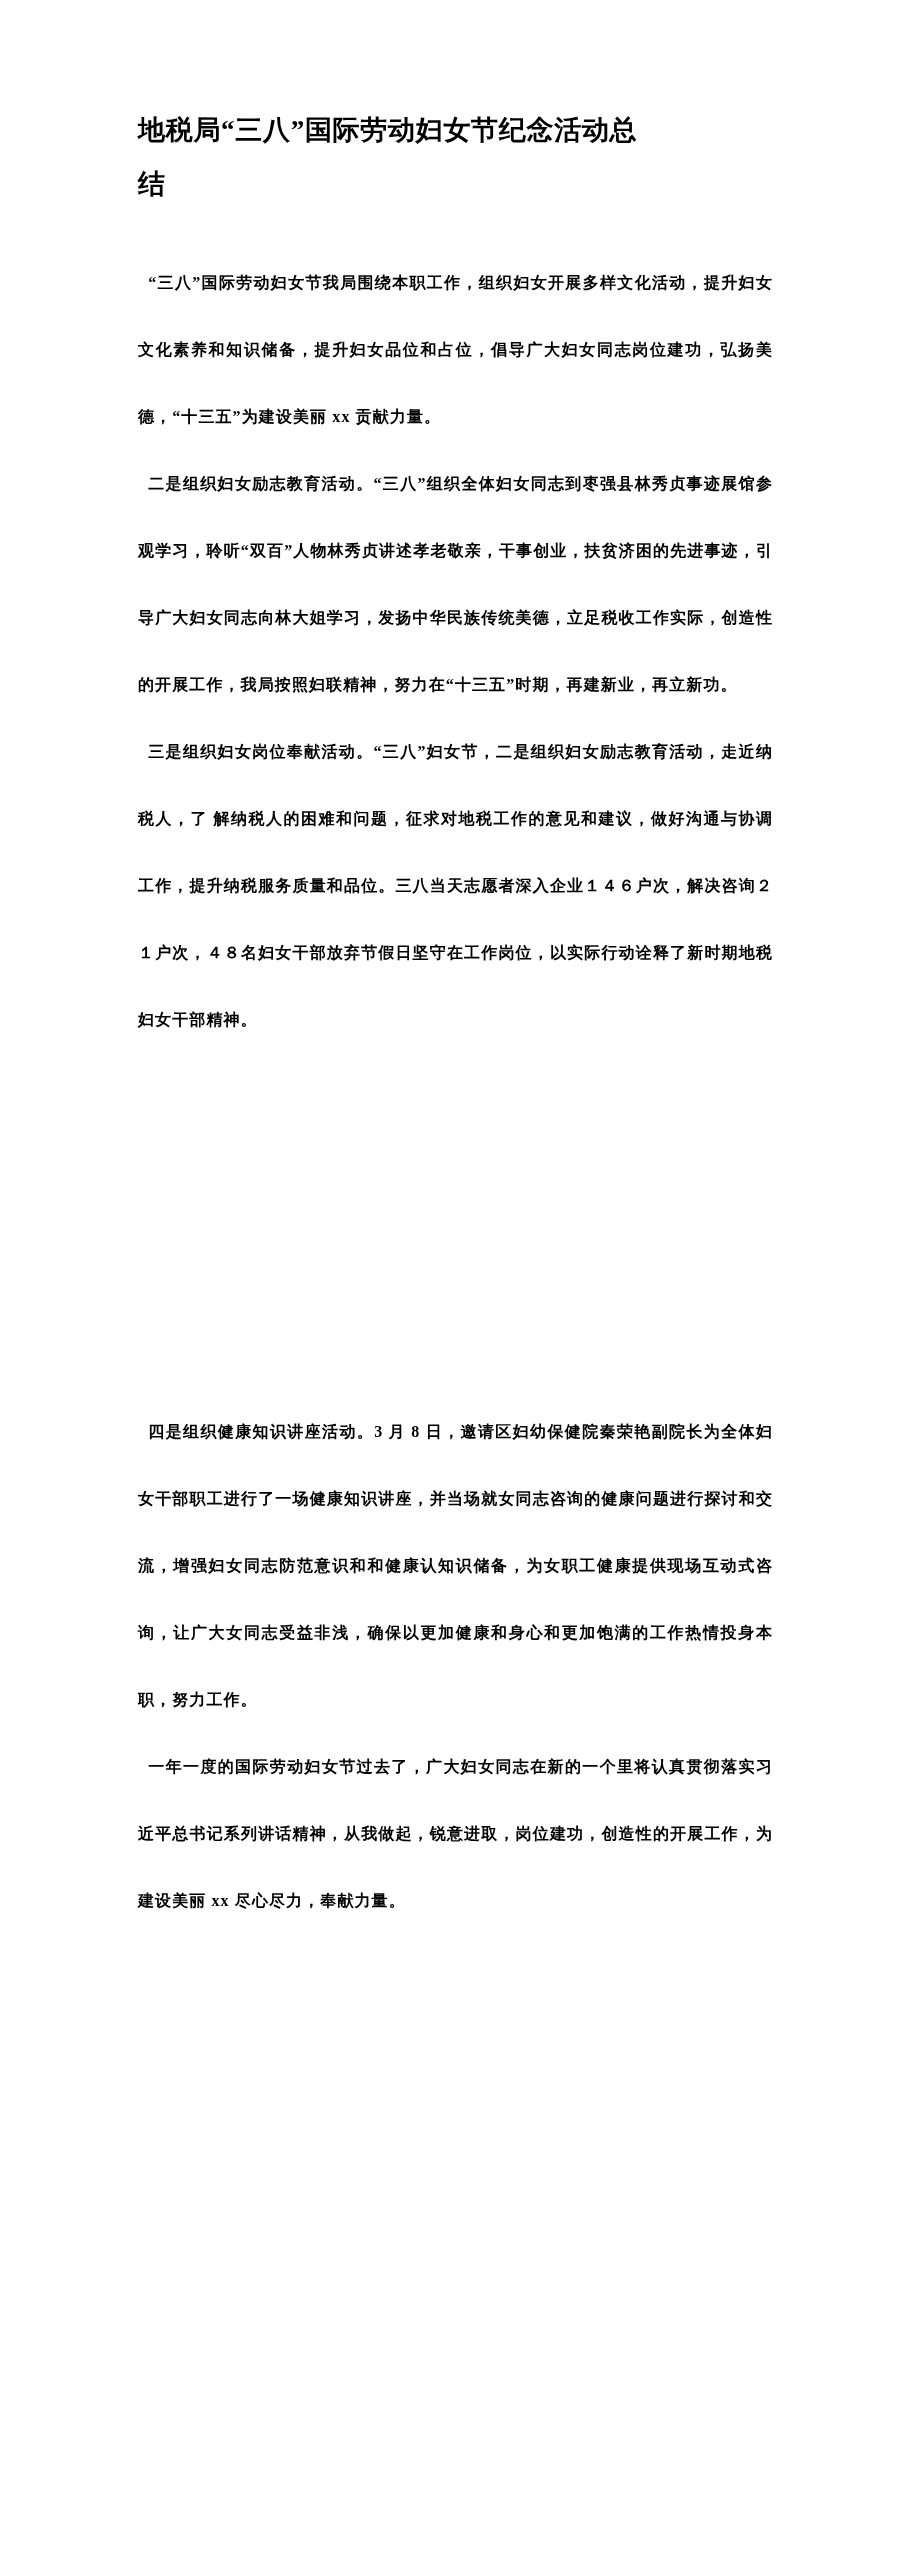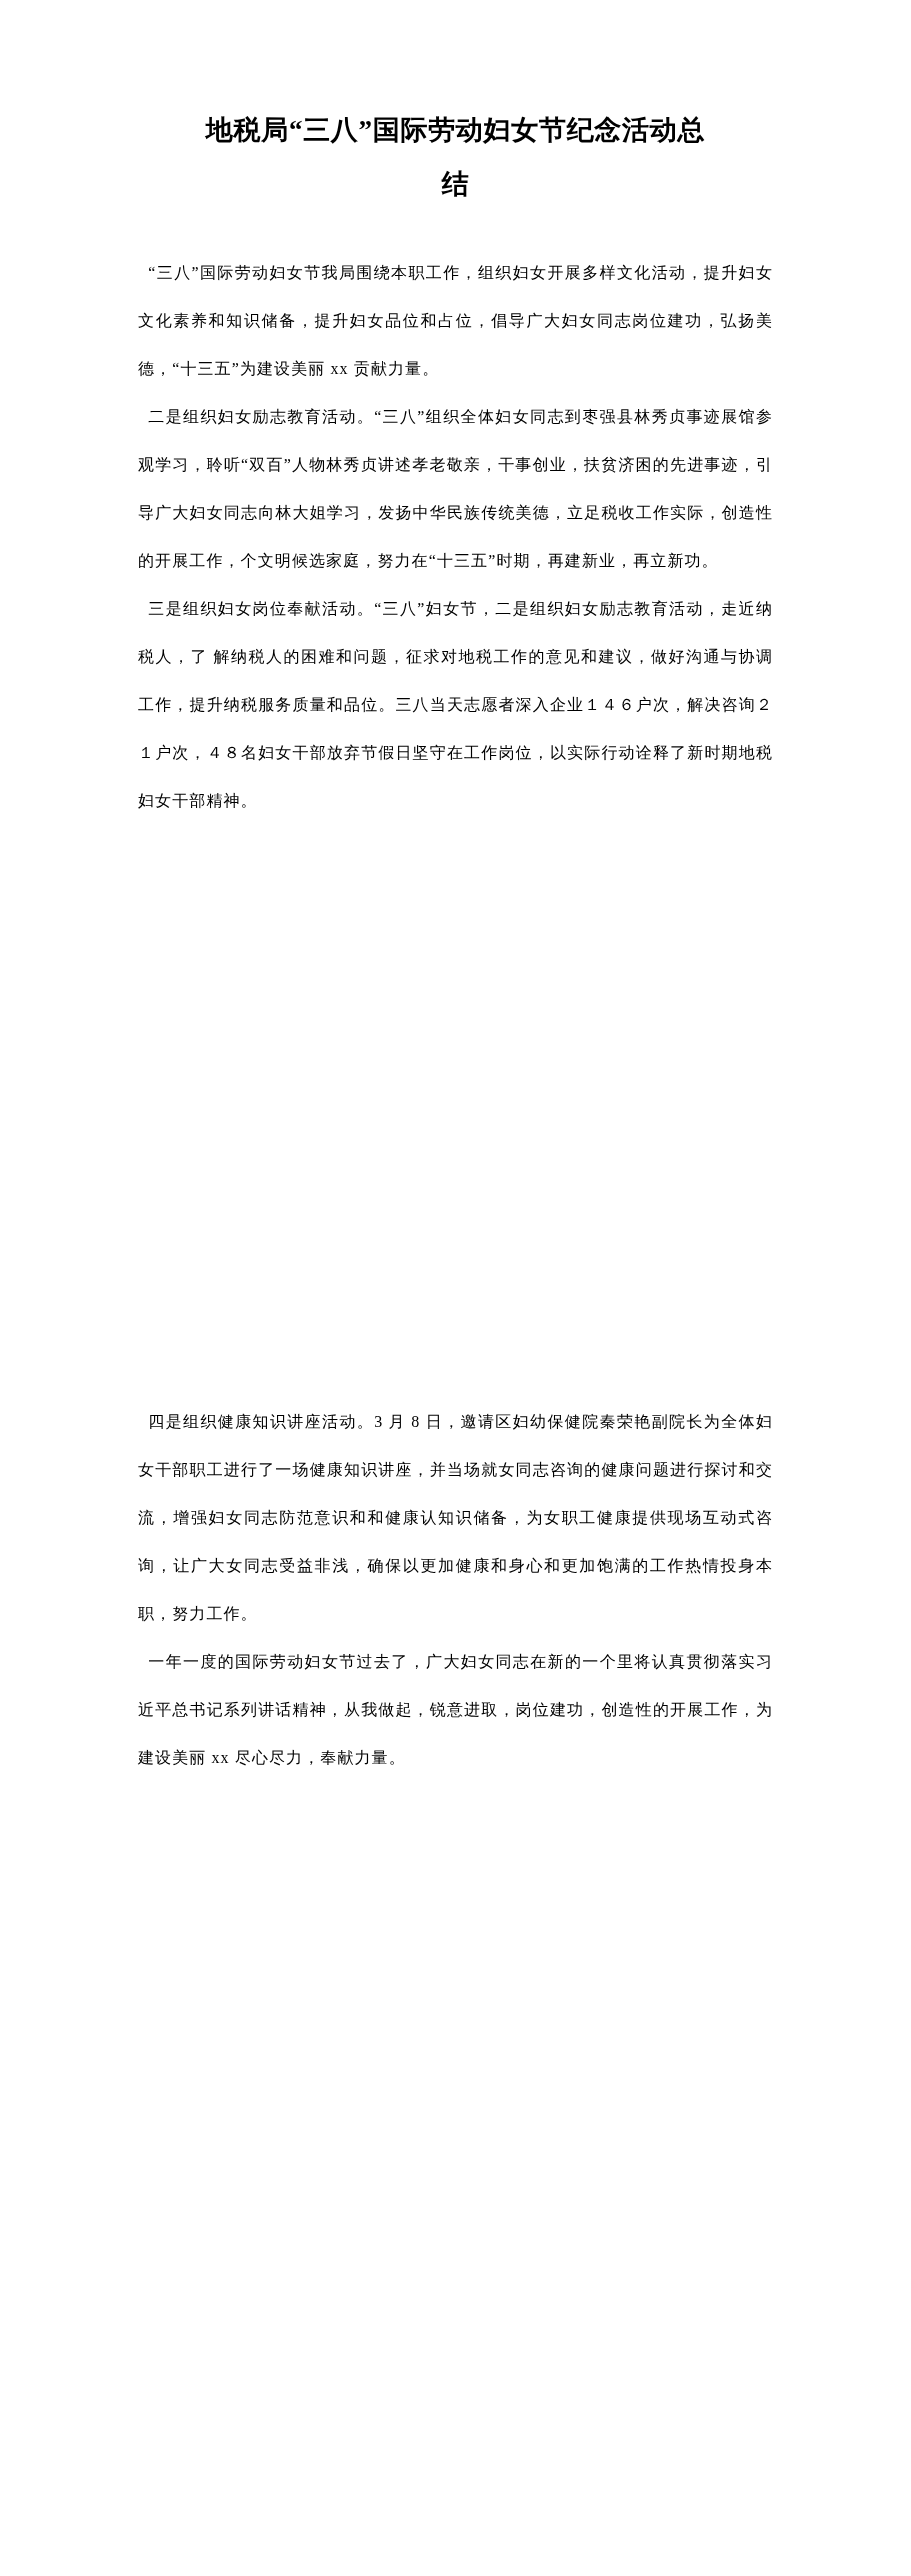--- a/index.html
+++ b/index.html
@@ -28,47 +28,47 @@
     padding-top: 103px;
   }
   .page-2 {
     padding-top: 110px;
   }
   .title {
     margin: 0 0 38px 0;
     font-size: 27px;
     font-weight: bold;
     line-height: 54px;
-    text-align: center;
     letter-spacing: 0.7px;
   }
   .title-line {
     display: block;
   }
   .body-para {
     margin: 0;
     font-size: 16px;
-    line-height: 48px;
+    line-height: 67px;
     letter-spacing: 1.1px;
     text-align: justify;
     text-indent: 10.3px;
+    font-weight: bold;
   }
 </style>
 </head>
 <body>
 
 <div class="doc">
 
   <div class="page page-1">
     <h1 class="title">
       <span class="title-line">地税局“三八”国际劳动妇女节纪念活动总</span>
       <span class="title-line">结</span>
     </h1>
     <p class="body-para">“三八”国际劳动妇女节我局围绕本职工作，组织妇女开展多样文化活动，提升妇女文化素养和知识储备，提升妇女品位和占位，倡导广大妇女同志岗位建功，弘扬美德，“十三五”为建设美丽 xx 贡献力量。</p>
-    <p class="body-para">二是组织妇女励志教育活动。“三八”组织全体妇女同志到枣强县林秀贞事迹展馆参观学习，聆听“双百”人物林秀贞讲述孝老敬亲，干事创业，扶贫济困的先进事迹，引导广大妇女同志向林大姐学习，发扬中华民族传统美德，立足税收工作实际，创造性的开展工作，个文明候选家庭，努力在“十三五”时期，再建新业，再立新功。</p>
+    <p class="body-para">二是组织妇女励志教育活动。“三八”组织全体妇女同志到枣强县林秀贞事迹展馆参观学习，聆听“双百”人物林秀贞讲述孝老敬亲，干事创业，扶贫济困的先进事迹，引导广大妇女同志向林大姐学习，发扬中华民族传统美德，立足税收工作实际，创造性的开展工作，我局按照妇联精神，努力在“十三五”时期，再建新业，再立新功。</p>
     <p class="body-para">三是组织妇女岗位奉献活动。“三八”妇女节，二是组织妇女励志教育活动，走近纳税人，了 解纳税人的困难和问题，征求对地税工作的意见和建议，做好沟通与协调工作，提升纳税服务质量和品位。三八当天志愿者深入企业１４６户次，解决咨询２１户次，４８名妇女干部放弃节假日坚守在工作岗位，以实际行动诠释了新时期地税妇女干部精神。</p>
   </div>
 
   <div class="page page-2">
     <p class="body-para">四是组织健康知识讲座活动。3 月 8 日，邀请区妇幼保健院秦荣艳副院长为全体妇女干部职工进行了一场健康知识讲座，并当场就女同志咨询的健康问题进行探讨和交流，增强妇女同志防范意识和和健康认知识储备，为女职工健康提供现场互动式咨询，让广大女同志受益非浅，确保以更加健康和身心和更加饱满的工作热情投身本职，努力工作。</p>
     <p class="body-para">一年一度的国际劳动妇女节过去了，广大妇女同志在新的一个里将认真贯彻落实习近平总书记系列讲话精神，从我做起，锐意进取，岗位建功，创造性的开展工作，为建设美丽 xx 尽心尽力，奉献力量。</p>
   </div>
 
 </div>
 

